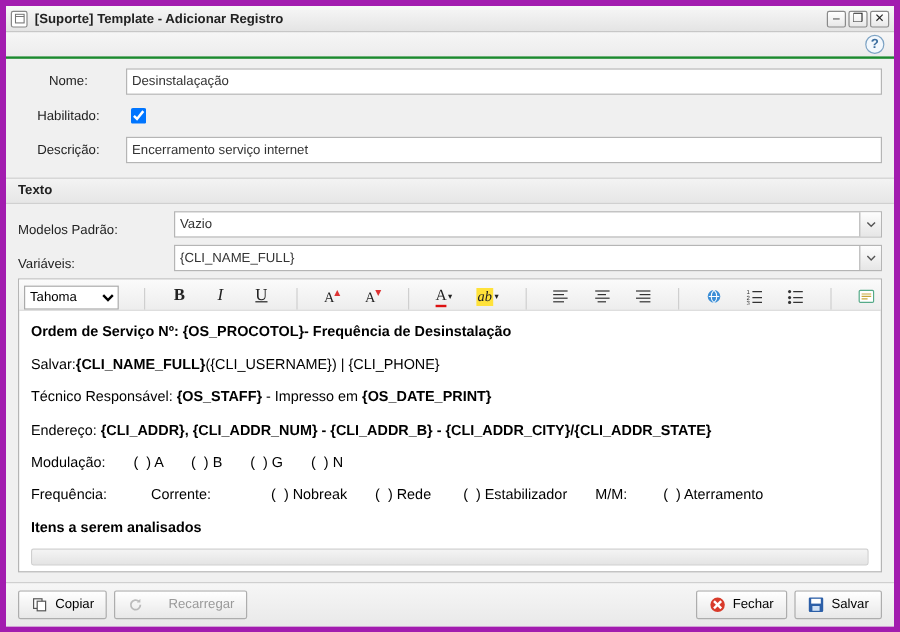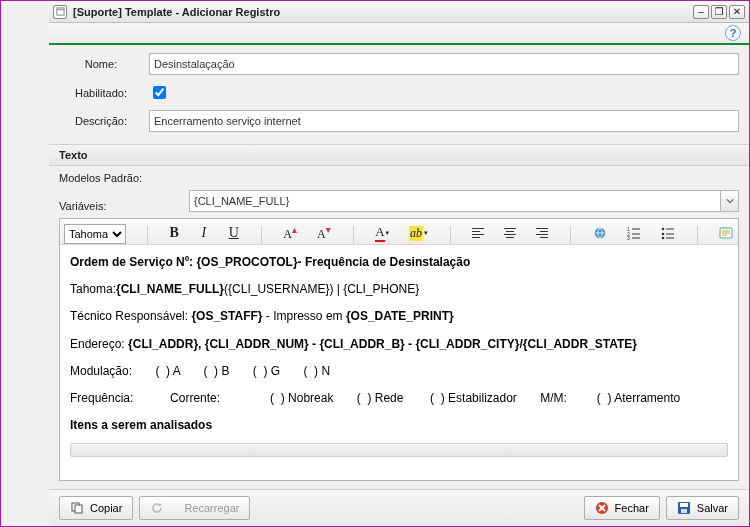--- a/index.html
+++ b/index.html
@@ -1,17 +1,17 @@
 <!DOCTYPE html>
 <html><head>
 <meta charset="utf-8">
 <style>
   * { box-sizing: border-box; }
   html, body { margin:0; padding:0; font-family: Tahoma, Verdana, Arial, sans-serif; font-size:11px; color:#222; background:#fff; }
-  .window { width:750px; height:527px; border:1px solid #a21caf; background:#f0f0f0; display:flex; flex-direction:column; position:relative;padding-left:48px; }
+  .window { width:750px; height:527px; border:5px solid #a21caf; background:#f0f0f0; display:flex; flex-direction:column; position:relative; }
   .titlebar { height:22px; background:linear-gradient(#f7f7f7,#e4e4e4); border-bottom:1px solid #bdbdbd; display:flex; align-items:center; padding:0 4px; }
   .titlebar .ticon { width:14px; height:14px; border:1px solid #888; border-radius:2px; margin-right:6px; background:#fff; display:flex;align-items:center;justify-content:center; }
   .titlebar .title { font-weight:bold; font-size:11px; }
   .winbtns { margin-left:auto; display:flex; gap:2px; }
   .winbtn { width:16px; height:14px; border:1px solid #8a8a8a; border-radius:2px; background:linear-gradient(#ffffff,#e8e8e8); display:flex; align-items:center; justify-content:center; font-size:10px; line-height:1; cursor:pointer; font-family:Arial,sans-serif;}
   .helprow { height:22px; border-bottom:2px solid #1b8a2e; display:flex; align-items:center; justify-content:flex-end; padding-right:8px; background:linear-gradient(#f6f6f6,#ececec);}
   .helpicon { width:16px; height:16px; border:1px solid #7da3c4; border-radius:50%; color:#3d6fa0; font-weight:bold; display:flex;align-items:center;justify-content:center; font-size:11px; background:#f3f8fd; cursor:pointer;}
   .formarea { padding:8px 10px 10px 10px; }
   .frow { display:flex; align-items:center; margin-bottom:8px; }
   .flabel { width:90px; text-align:center; padding-right:6px; }
@@ -84,20 +84,28 @@
     <div class="frow" style="margin-bottom:2px;">
       <div class="flabel">Descrição:</div>
       <div class="finput"><input type="text" value="Encerramento serviço internet" style=""></div>
     </div>
   </div>
 
   <div class="section-title">Texto</div>
 
   <div class="padrow">
     <div class="flabel2">Modelos Padrão:</div>
+    <div class="selectwrap">
+      <input type="text" readonly="" value="Vazio" style="">
+      <div class="arrow">
+        <svg viewBox="0 0 10 10">
+            <path d="M1 3 L5 7 L9 3" fill="none" stroke="#555" stroke-width="1.5"></path>
+          </svg>
+      </div>
+    </div>
   </div>
 
   <div class="padrow" style="padding-top:0;">
     <div class="flabel2">Variáveis:</div>
     <div class="selectwrap">
       <input type="text" readonly="" value="{CLI_NAME_FULL}" style="">
       <div class="arrow">
         <svg viewBox="0 0 10 10">
             <path d="M1 3 L5 7 L9 3" fill="none" stroke="#555" stroke-width="1.5"></path>
           </svg>
@@ -194,21 +202,21 @@
             <rect x="1" y="2" width="12" height="10" rx="1" fill="#fff" stroke="#5a8"></rect>
             <line x1="3" y1="5" x2="11" y2="5" stroke="#c8a738"></line>
             <line x1="3" y1="7" x2="11" y2="7" stroke="#c8a738"></line>
             <line x1="3" y1="9" x2="8" y2="9" stroke="#c8a738"></line>
           </svg>
       </div>
     </div>
 
     <div class="econtent">
       <p><b><span>Ordem de Serviço Nº: {OS_PROCOTOL}</span></b><b><span>- Frequência de Desinstalação</span></b></p>
-      <p><span>Tahoma:</span><b><span>{CLI_NAME_FULL}</span></b><span>({CLI_USERNAME})  |  {CLI_PHONE}</span></p>
+      <p><span>Salvar:</span><b><span>{CLI_NAME_FULL}</span></b><span>({CLI_USERNAME})  |  {CLI_PHONE}</span></p>
       <p><span>Técnico Responsável: </span><b><span>{OS_STAFF}</span></b><span> - Impresso em </span><b><span>{OS_DATE_PRINT}</span></b></p>
       <p><span>Endereço: </span><b><span>{CLI_ADDR}, {CLI_ADDR_NUM} - {CLI_ADDR_B} - {CLI_ADDR_CITY}/{CLI_ADDR_STATE}</span></b></p>
       <p style="white-space:pre;">Modulação:       (  ) A       (  ) B       (  ) G       (  ) N</p>
       <p style="white-space:pre;">Frequência:           Corrente:               (  ) Nobreak       (  ) Rede        (  ) Estabilizador       M/M:         (  ) Aterramento</p>
       <p><b><span>Itens a serem analisados</span></b></p>
       <div class="scrollstub"></div>
     </div>
   </div>
 
   <div class="buttonbar">

